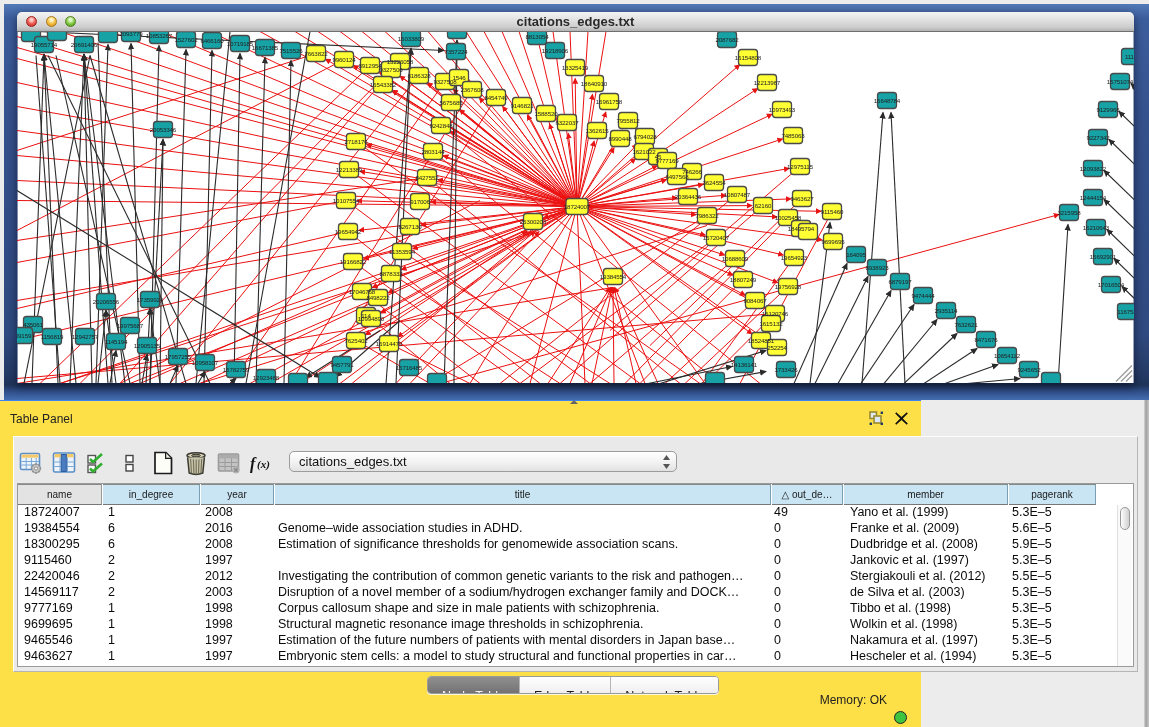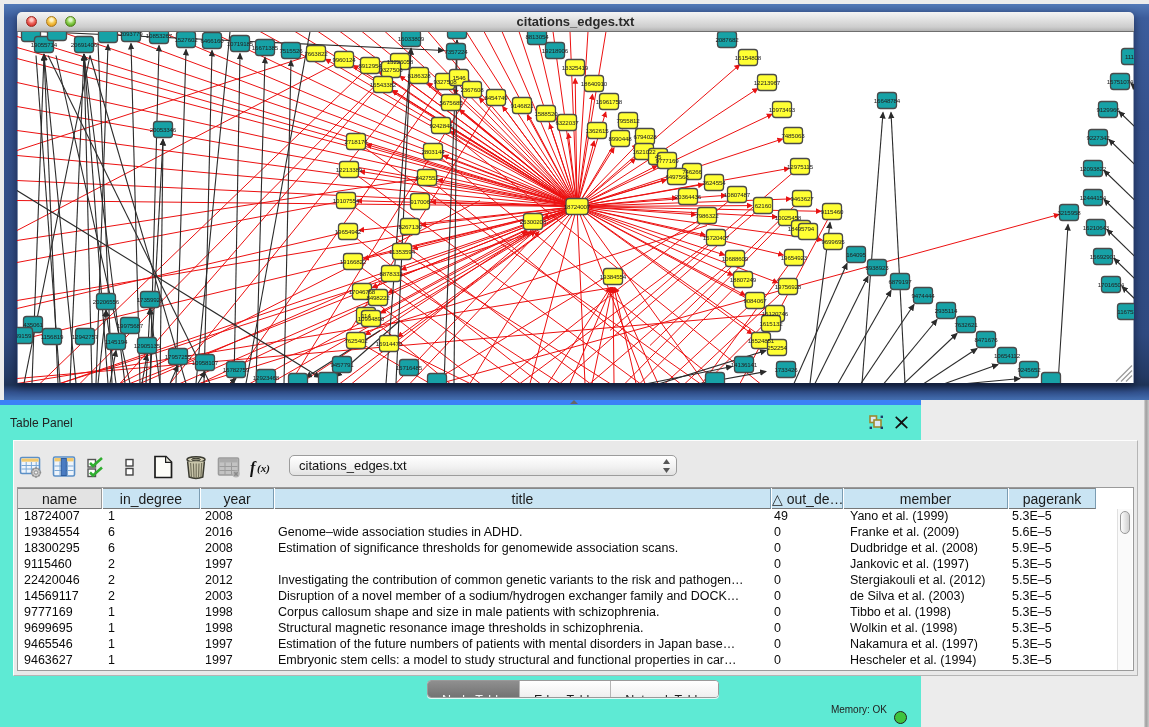--- a/index.html
+++ b/index.html
@@ -9,46 +9,46 @@
  box-shadow:0 3px 10px rgba(0,0,20,.55);}
 #gtitle{position:absolute;left:0;top:0;width:100%;height:20px;border-radius:5px 5px 0 0;
  background:linear-gradient(180deg,#f4f4f4 0,#e3e3e3 7px,#cdcdcd 15px,#b3b3b3 19px);
  border-bottom:1px solid #6f6f6f;text-align:center;font-size:13px;font-weight:bold;color:#2a2a2a;line-height:20px}
 .tl{position:absolute;top:4px;width:11px;height:11px;border-radius:50%}
 #tlr{left:9px;background:radial-gradient(circle at 50% 32%,#ffc9c4 0 18%,#ee6a62 45%,#d93831 75%,#a01510);border:1px solid #9c2720}
 #tly{left:29px;background:radial-gradient(circle at 50% 32%,#fff3c8 0 18%,#f5c84f 45%,#e8a426 75%,#b07207);border:1px solid #a8791c}
 #tlg{left:48px;background:radial-gradient(circle at 50% 32%,#dcf5c8 0 18%,#93d356 45%,#5ead28 75%,#3a7c0a)  ;border:1px solid #57801e}
 #canvas{position:absolute;left:0;top:20px;width:1117px;height:351px;background:#fff;overflow:hidden;box-shadow:inset 1px 0 0 #7d8dab,inset -1px 0 0 #9aa5bb}
 #divider{position:absolute;left:570px;top:399.5px;width:0;height:0;border-left:4px solid transparent;border-right:4px solid transparent;border-bottom:4px solid #666;z-index:4}
-#tpanel{position:absolute;left:0;top:400px;width:921px;height:327px;background:#5eead4;border-top:5px solid #3b82f6}
+#tpanel{position:absolute;left:0;top:400px;width:921px;height:327px;background:#fde047;border-top:1px solid #3b82f6}
 #tphead{position:absolute;left:10px;top:11px;font-size:12px;color:#222}
 #tpicons{position:absolute;right:12px;top:9px;display:flex;gap:9px;align-items:center}
 #content{position:absolute;left:13px;top:35px;width:1125px;height:236px;background:#e9e9e9;
  border-top:1px solid #fdfdfd;border-left:1px solid #fdfdfd;border-right:1px solid #b5b5b5;border-bottom:1px solid #b5b5b5}
 #toolbar{position:absolute;left:0px;top:12px;height:28px;display:flex;align-items:center}
 .tbi{display:flex;align-items:center;justify-content:center;width:33px}
 #combo{position:absolute;left:275px;top:14px;width:388px;height:21px;border:1px solid #9c9c9c;border-radius:5px;
  background:linear-gradient(180deg,#ffffff,#f2f2f2 55%,#e2e2e2);font-size:13px;color:#111;line-height:20px;padding-left:9px}
 #combo .stp{position:absolute;right:5px;top:2px;width:9px;height:16px}
 #tablewrap{position:absolute;left:3px;top:46px;width:1117px;height:184px;border:1px solid #9a9a9a;background:#fff;overflow:hidden}
 #thead{position:absolute;left:0;top:0;height:21px;width:1116px;background:#fff}
 .th{position:absolute;top:0;height:21px;background:#c9e4f3;border-right:1px solid #7b9cb2;border-top:1px solid #888;border-bottom:1px solid #777;
- font-size:14px;color:#1a1a1a;text-align:center;line-height:20px}
+ font-size:10px;color:#1a1a1a;text-align:center;line-height:20px}
 #tbody{position:absolute;left:0;top:21px;width:1116px}
 .tr{position:relative;height:16px;font-size:12.5px;color:#0a0a0a;white-space:nowrap}
 .c{position:absolute;top:0;height:16px;line-height:15px;overflow:hidden}
 .c0{left:6px;width:80px}.c1{left:90px;width:90px}.c2{left:187px;width:70px}
 .c3{left:260px;width:492px}.c4{left:756px;width:60px}.c5{left:832px;width:162px}.c6{left:994px;width:84px}
 #vsb{position:absolute;right:1px;top:21px;width:15px;height:162px;background:#fafafa;border-left:1px solid #e0e0e0}
 #vsb .thumb{position:absolute;left:2px;top:2px;width:10px;height:23px;border:1px solid #999;border-radius:6px;background:linear-gradient(90deg,#fdfdfd,#cfcfcf)}
 #tabs{position:absolute;left:427px;top:275px;z-index:5;height:18px;display:flex;border:1px solid #9a9a9a;border-radius:4px;overflow:hidden;background:#fdfdfd;box-shadow:0 1px 0 rgba(255,255,255,.8)}
 .tab{font-size:12.5px;line-height:17px;padding:11px 14px;color:#1a1a1a;background:linear-gradient(180deg,#ffffff,#f2f2f2 60%,#e6e6e6)}
 .tab.sel{background:linear-gradient(180deg,#8f8f8f,#787878 60%,#6a6a6a);color:#f5f5f5}
 .tab+.tab{border-left:1px solid #b5b5b5}
-#mem{position:absolute;right:34px;bottom:12px;font-size:10px;color:#222}
+#mem{position:absolute;right:34px;bottom:20px;font-size:12px;color:#222}
 #memdot{position:absolute;right:14px;bottom:3px;width:13px;height:13px;border-radius:50%;background:#3ec43e;border:1.5px solid #222}
 #rstrip{position:absolute;right:0px;top:400px;width:5px;height:327px;background:linear-gradient(90deg,#d8d8d8,#9e9e9e 40%,#c9c9c9)}
 </style></head><body>
 <div id="app">
  <div id="desktop"></div>
  <div id="gwin">
   <div id="gtitle">citations_edges.txt</div>
   <div class="tl" id="tlr"></div>
       <div class="tl" id="tly"></div>
       <div class="tl" id="tlg"></div>

